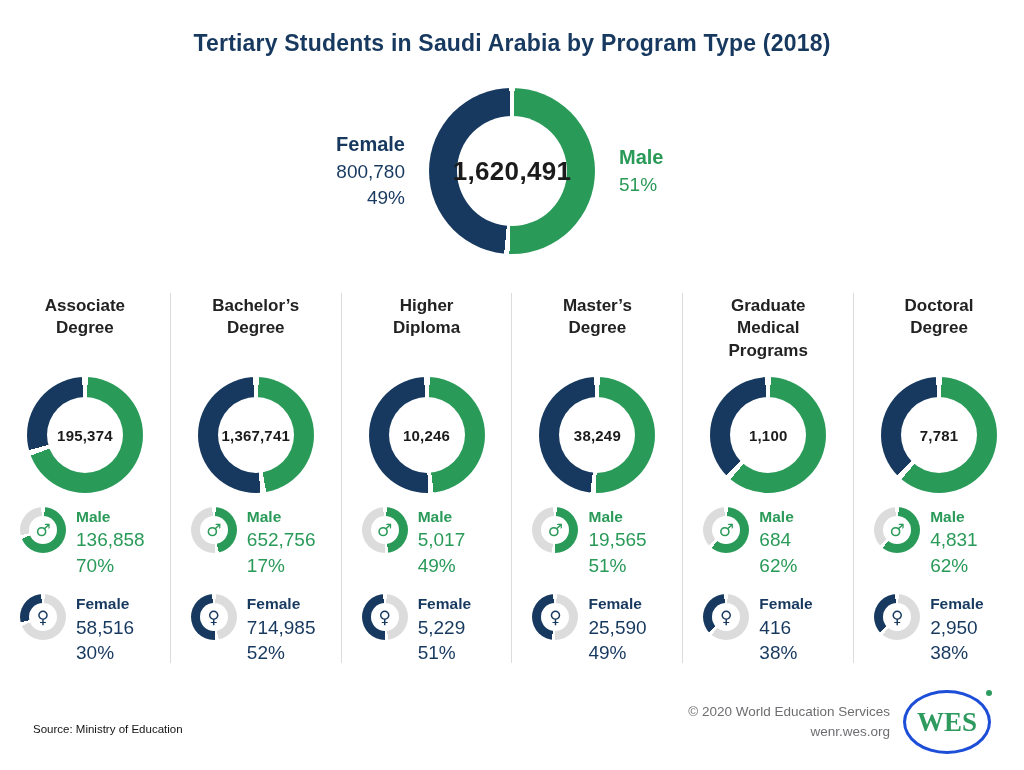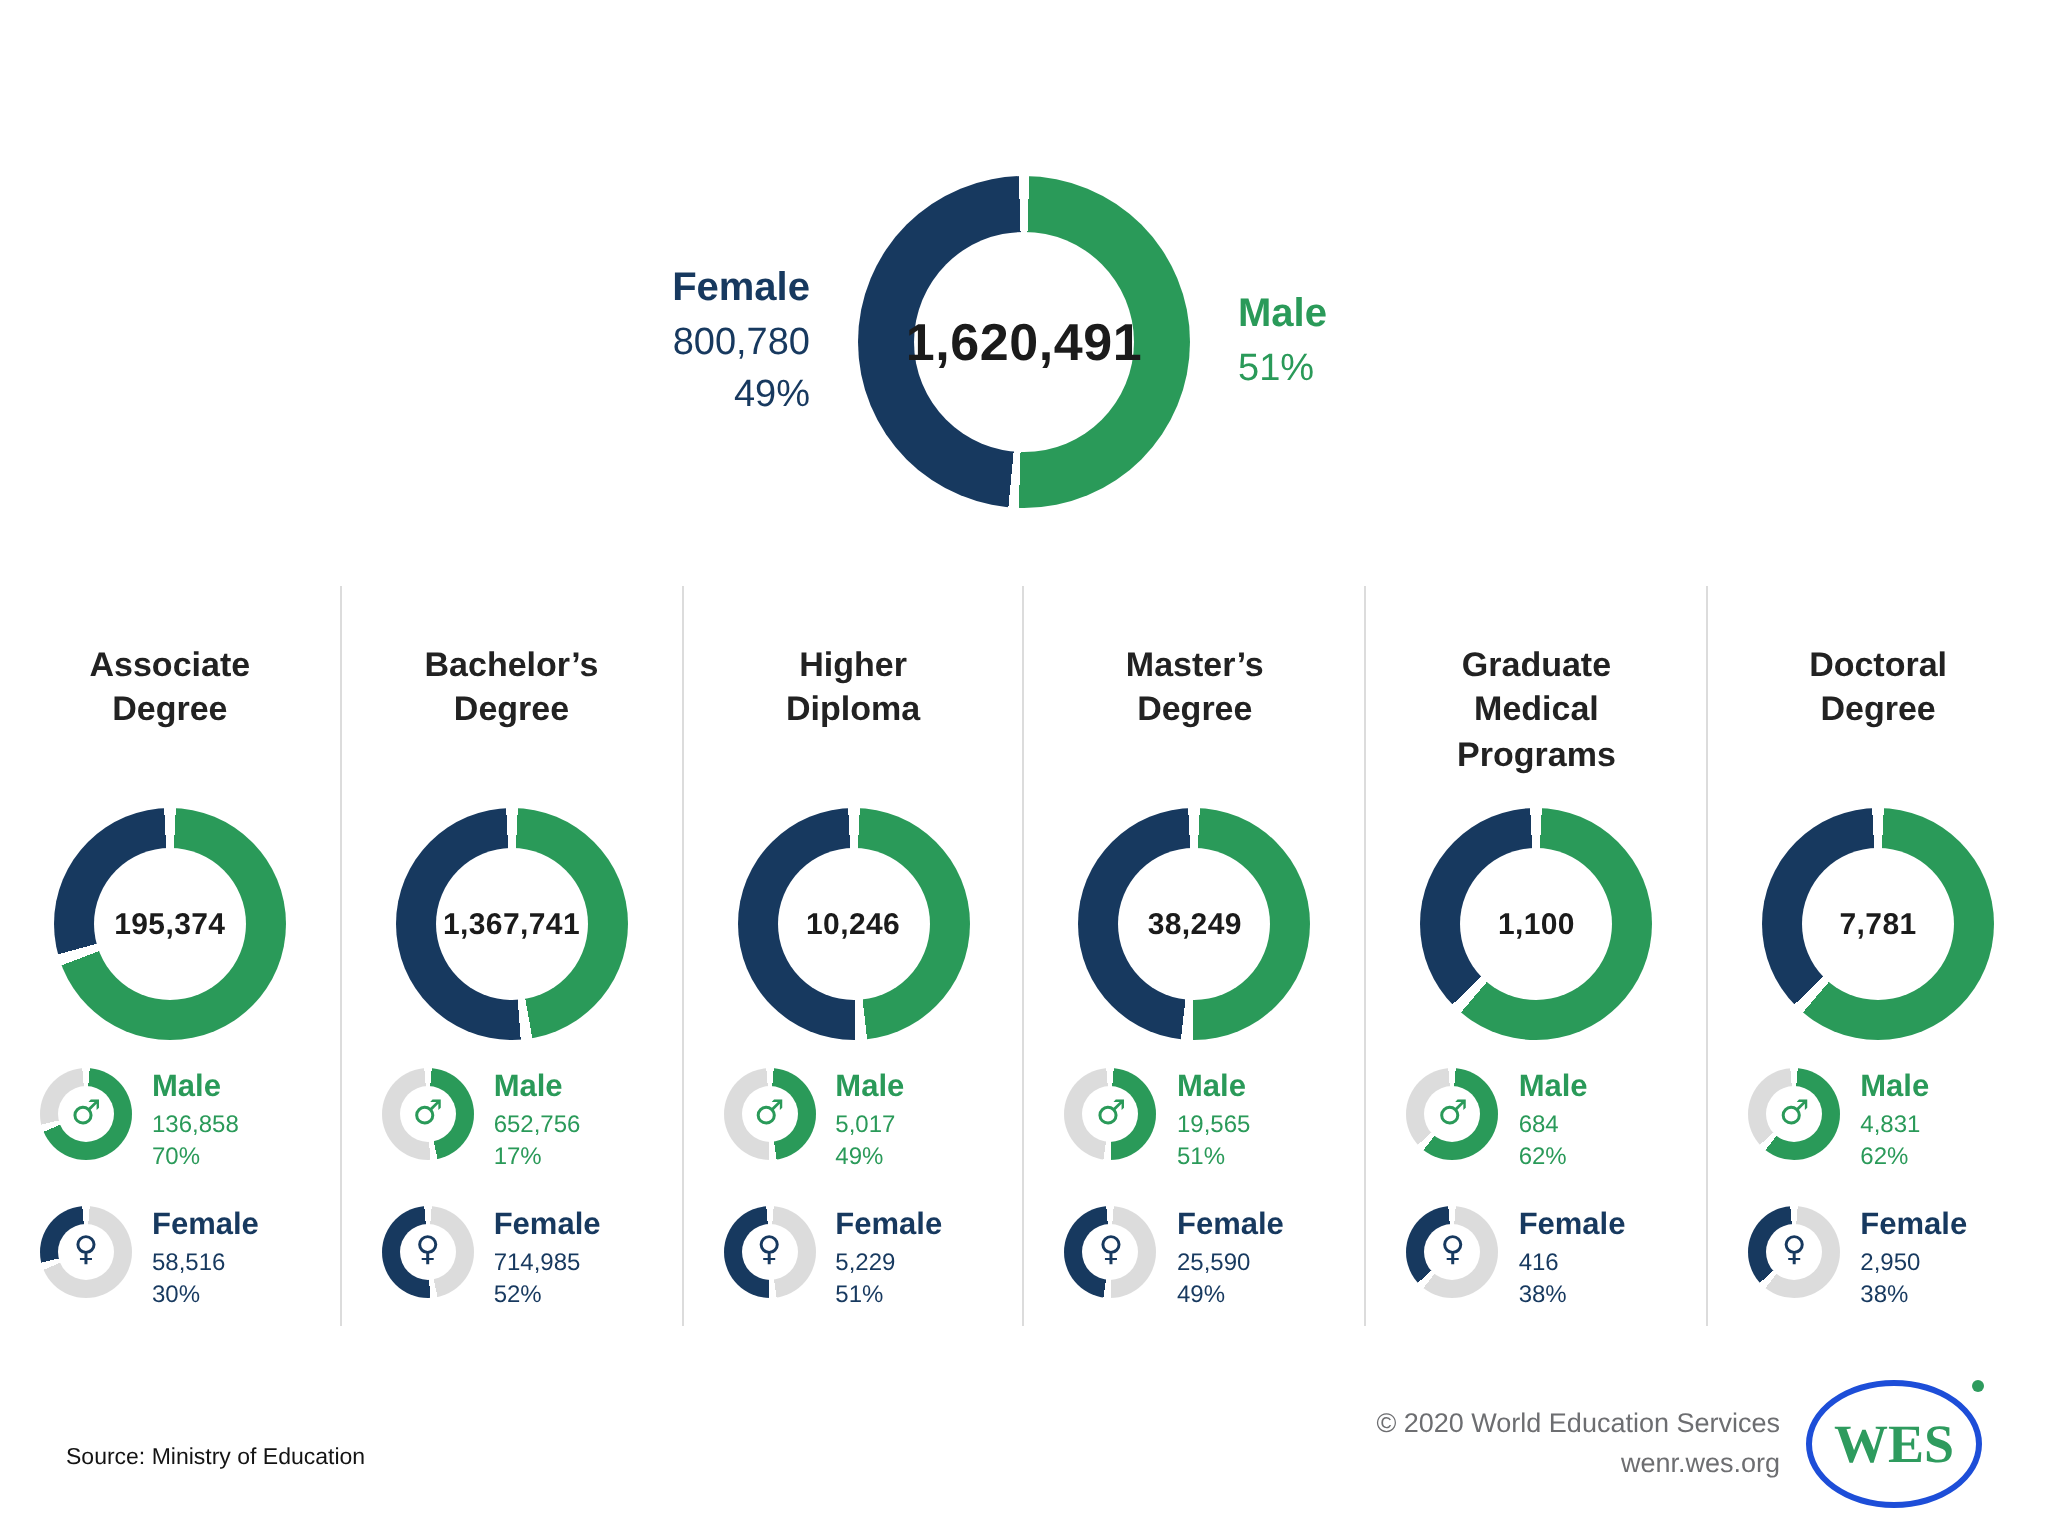--- a/index.html
+++ b/index.html
@@ -21,49 +21,50 @@
         display:flex;align-items:center;justify-content:center;}
   .hero .donut{width:166px;height:166px;}
   .hero .hole{inset:28px;}
   .hero-total{font-size:26px;font-weight:700;color:#1b1b1b;letter-spacing:.3px;}
 
   
   .columns{position:absolute;top:293px;left:0;width:1024px;height:370px;display:flex;}
   .col{flex:1;box-sizing:border-box;min-width:0;}
   .col + .col{border-left:1px solid #dcdcdc;}
   .col-header{height:80px;padding-top:2px;text-align:center;font-size:17px;font-weight:600;
-              color:#222;line-height:1.32;white-space:pre-line;margin-top:27px;}
+              color:#222;line-height:1.32;white-space:pre-line;}
   .col .donut.big{width:116px;height:116px;margin:2px auto 0 auto;}
   .col .donut.big .hole{inset:20px;}
   .col-total{font-size:15px;font-weight:700;color:#1b1b1b;letter-spacing:.2px;white-space:nowrap;}
 
   .grow{display:flex;gap:10px;align-items:flex-start;margin:14px 0 0 20px;}
   .grow.female-row{margin-top:16px;}
   .mini{width:46px;height:46px;border-radius:50%;position:relative;flex:none;}
   .mini .hole{inset:9px;}
   .glyph{font-family:"DejaVu Sans",sans-serif;font-size:17px;font-weight:700;line-height:1;}
   .grow.male-row{color:#2a9a59;}
   .grow.female-row{color:#17395f;}
   .row-label{font-weight:700;font-size:15.5px;line-height:1.3;}
-  .row-value,.row-pct{font-size:12px;line-height:1.35;}
+  .row-value,.row-pct{font-size:19px;line-height:1.35;}
 
   
   .source{position:absolute;left:33px;top:723px;font-size:11.5px;color:#141414;}
   .footer-right{position:absolute;right:33px;top:690px;display:flex;align-items:center;gap:13px;}
   .footer-text{text-align:right;font-size:13.5px;color:#6d6e71;line-height:1.5;}
   .wes-logo{position:relative;width:82px;height:58px;border:3px solid #1d4ed8;border-radius:50%;
             display:flex;align-items:center;justify-content:center;background:#fff;}
   .wes-text{font-family:"Liberation Serif",serif;color:#2e9b5e;font-size:27px;font-weight:700;}
   .wes-dot{position:absolute;top:-3px;right:-4px;width:6px;height:6px;background:#2e9b5e;border-radius:50%;}
 </style>
 </head>
 <body>
 
 <div class="canvas">
 
+  <div class="title">Tertiary Students in Saudi Arabia by Program Type (2018)</div>
 
   <div class="hero">
     <div class="hero-label female">
       <div class="name">Female</div>
       <div>800,780</div>
       <div>49%</div>
     </div>
     <div class="donut" id="hero-donut" style="background: conic-gradient(rgb(255, 255, 255) 0deg, rgb(255, 255, 255) 0.5%, rgb(42, 154, 89) 0.5%, rgb(42, 154, 89) 50.5%, rgb(255, 255, 255) 50.5%, rgb(255, 255, 255) 51.5%, rgb(23, 57, 95) 51.5%, rgb(23, 57, 95) 99.5%, rgb(255, 255, 255) 99.5%, rgb(255, 255, 255) 100%);">
       <div class="hole">
         <span class="hero-total">1,620,491</span>

